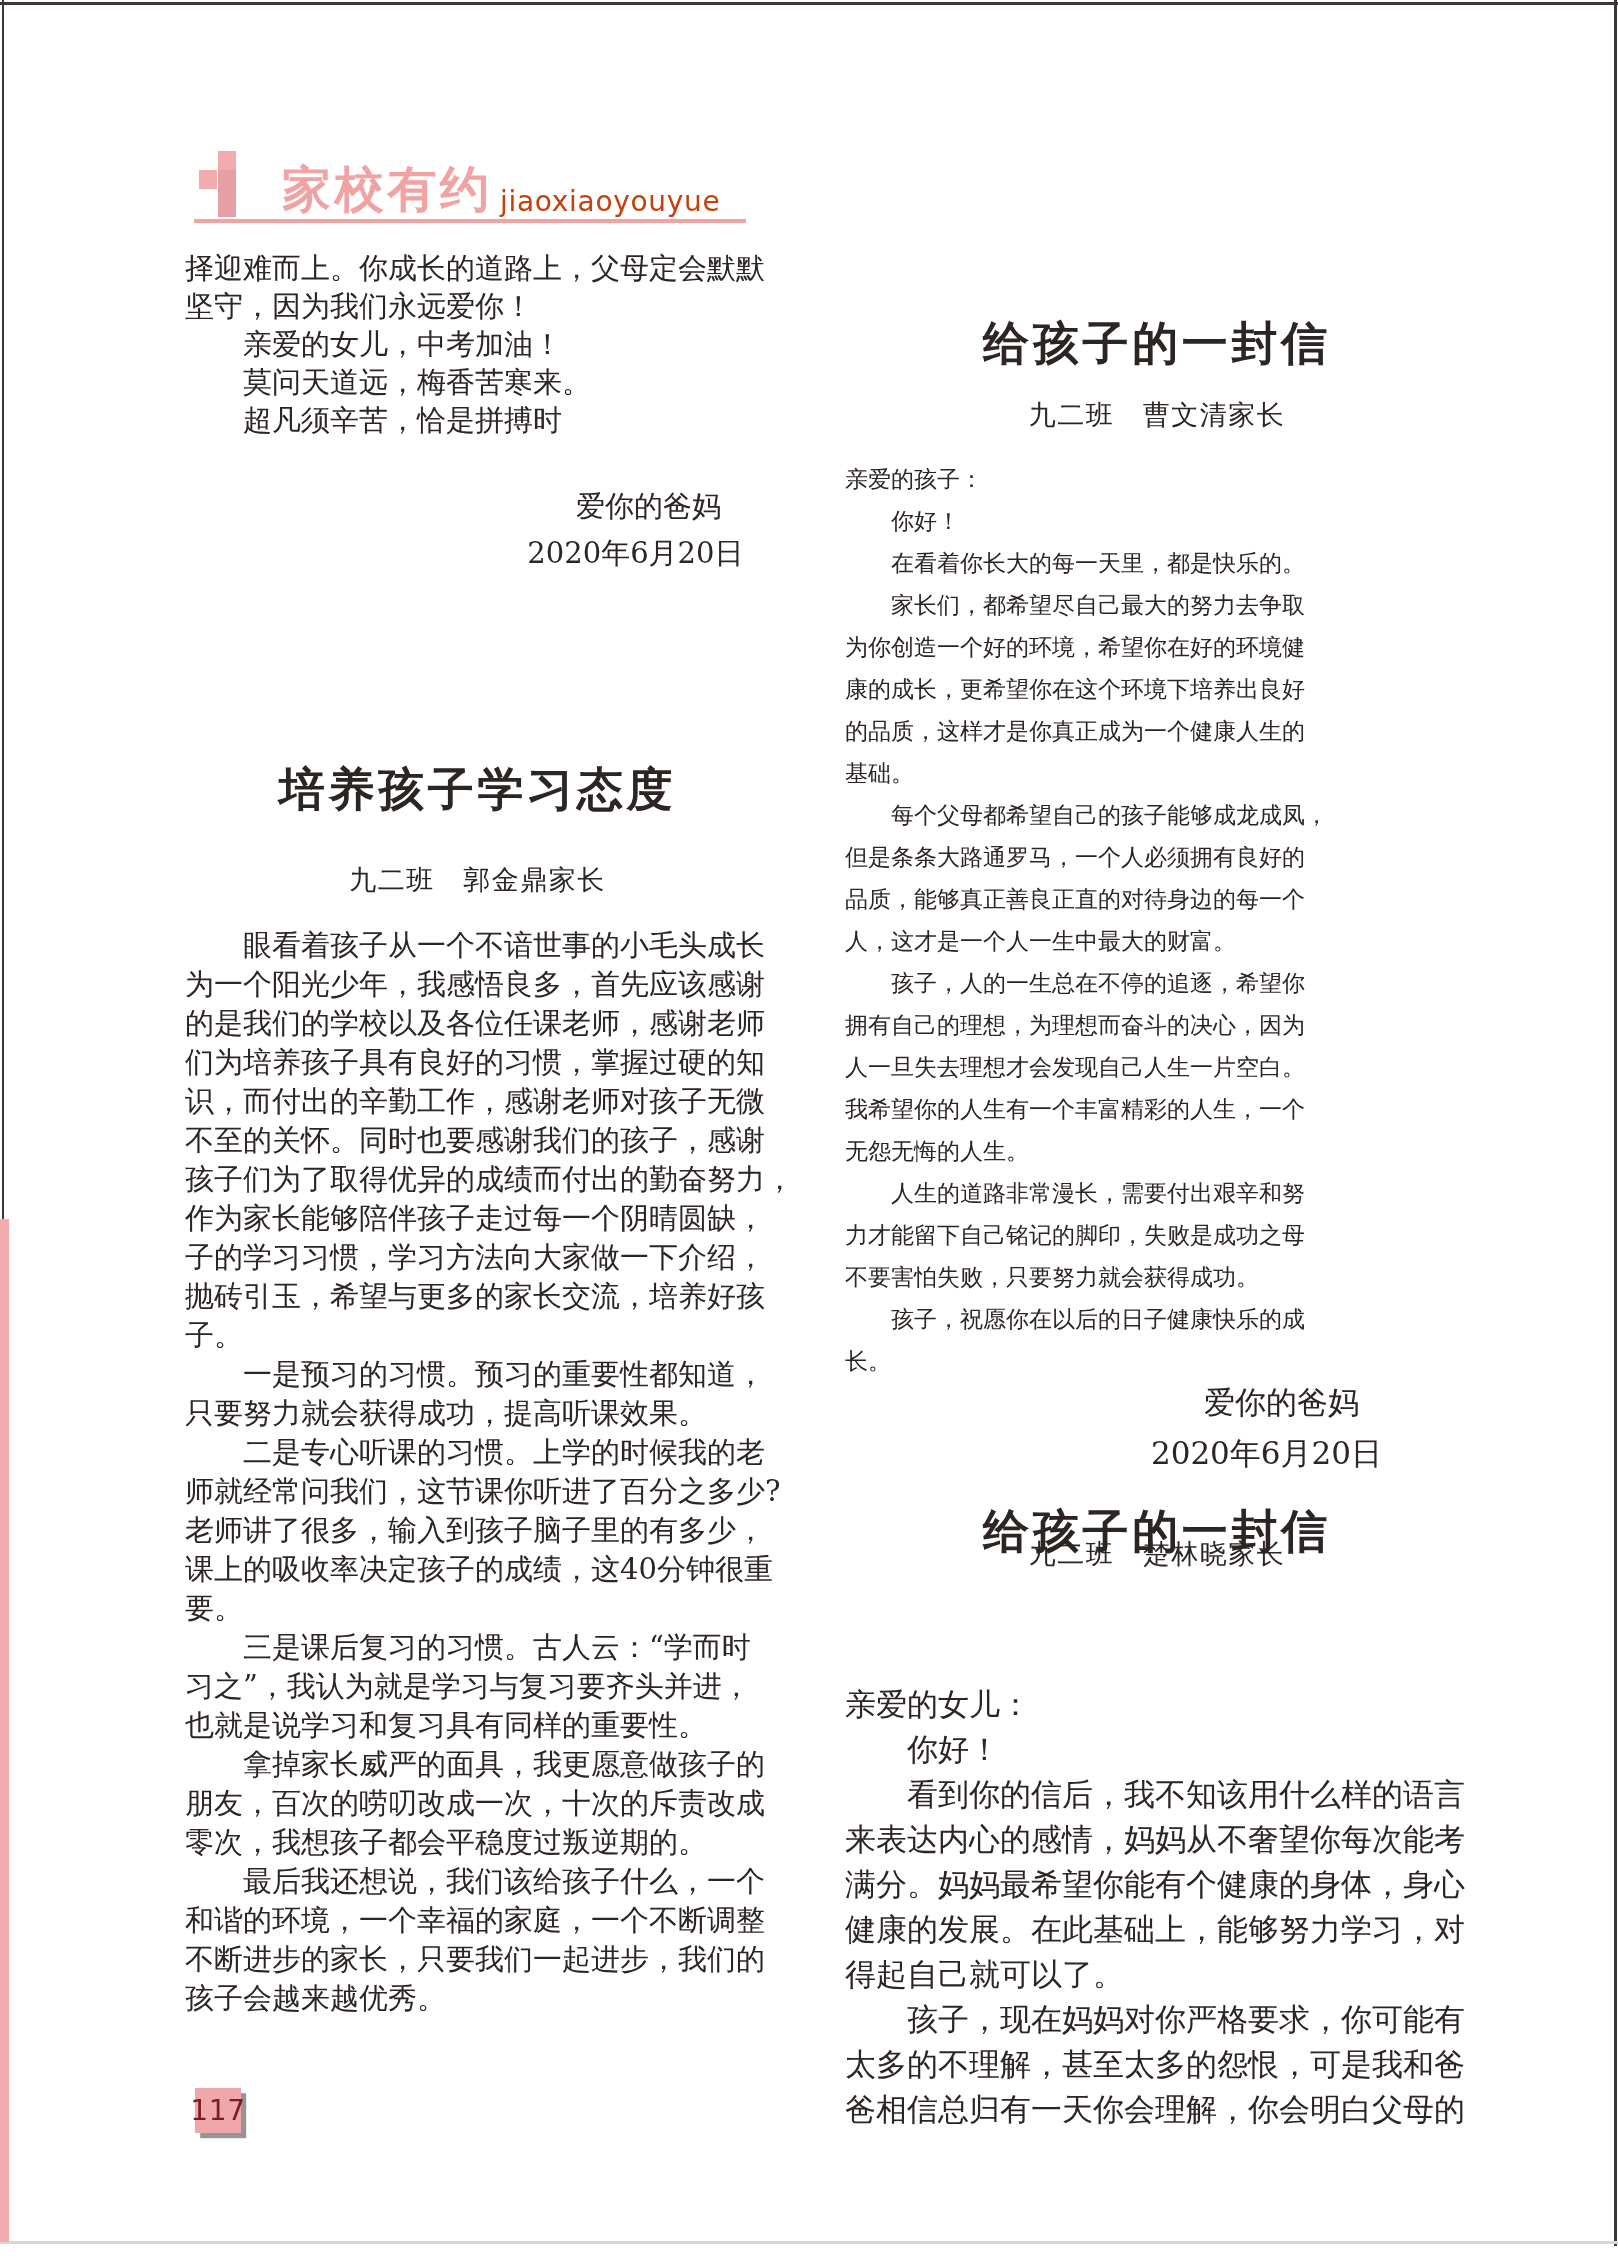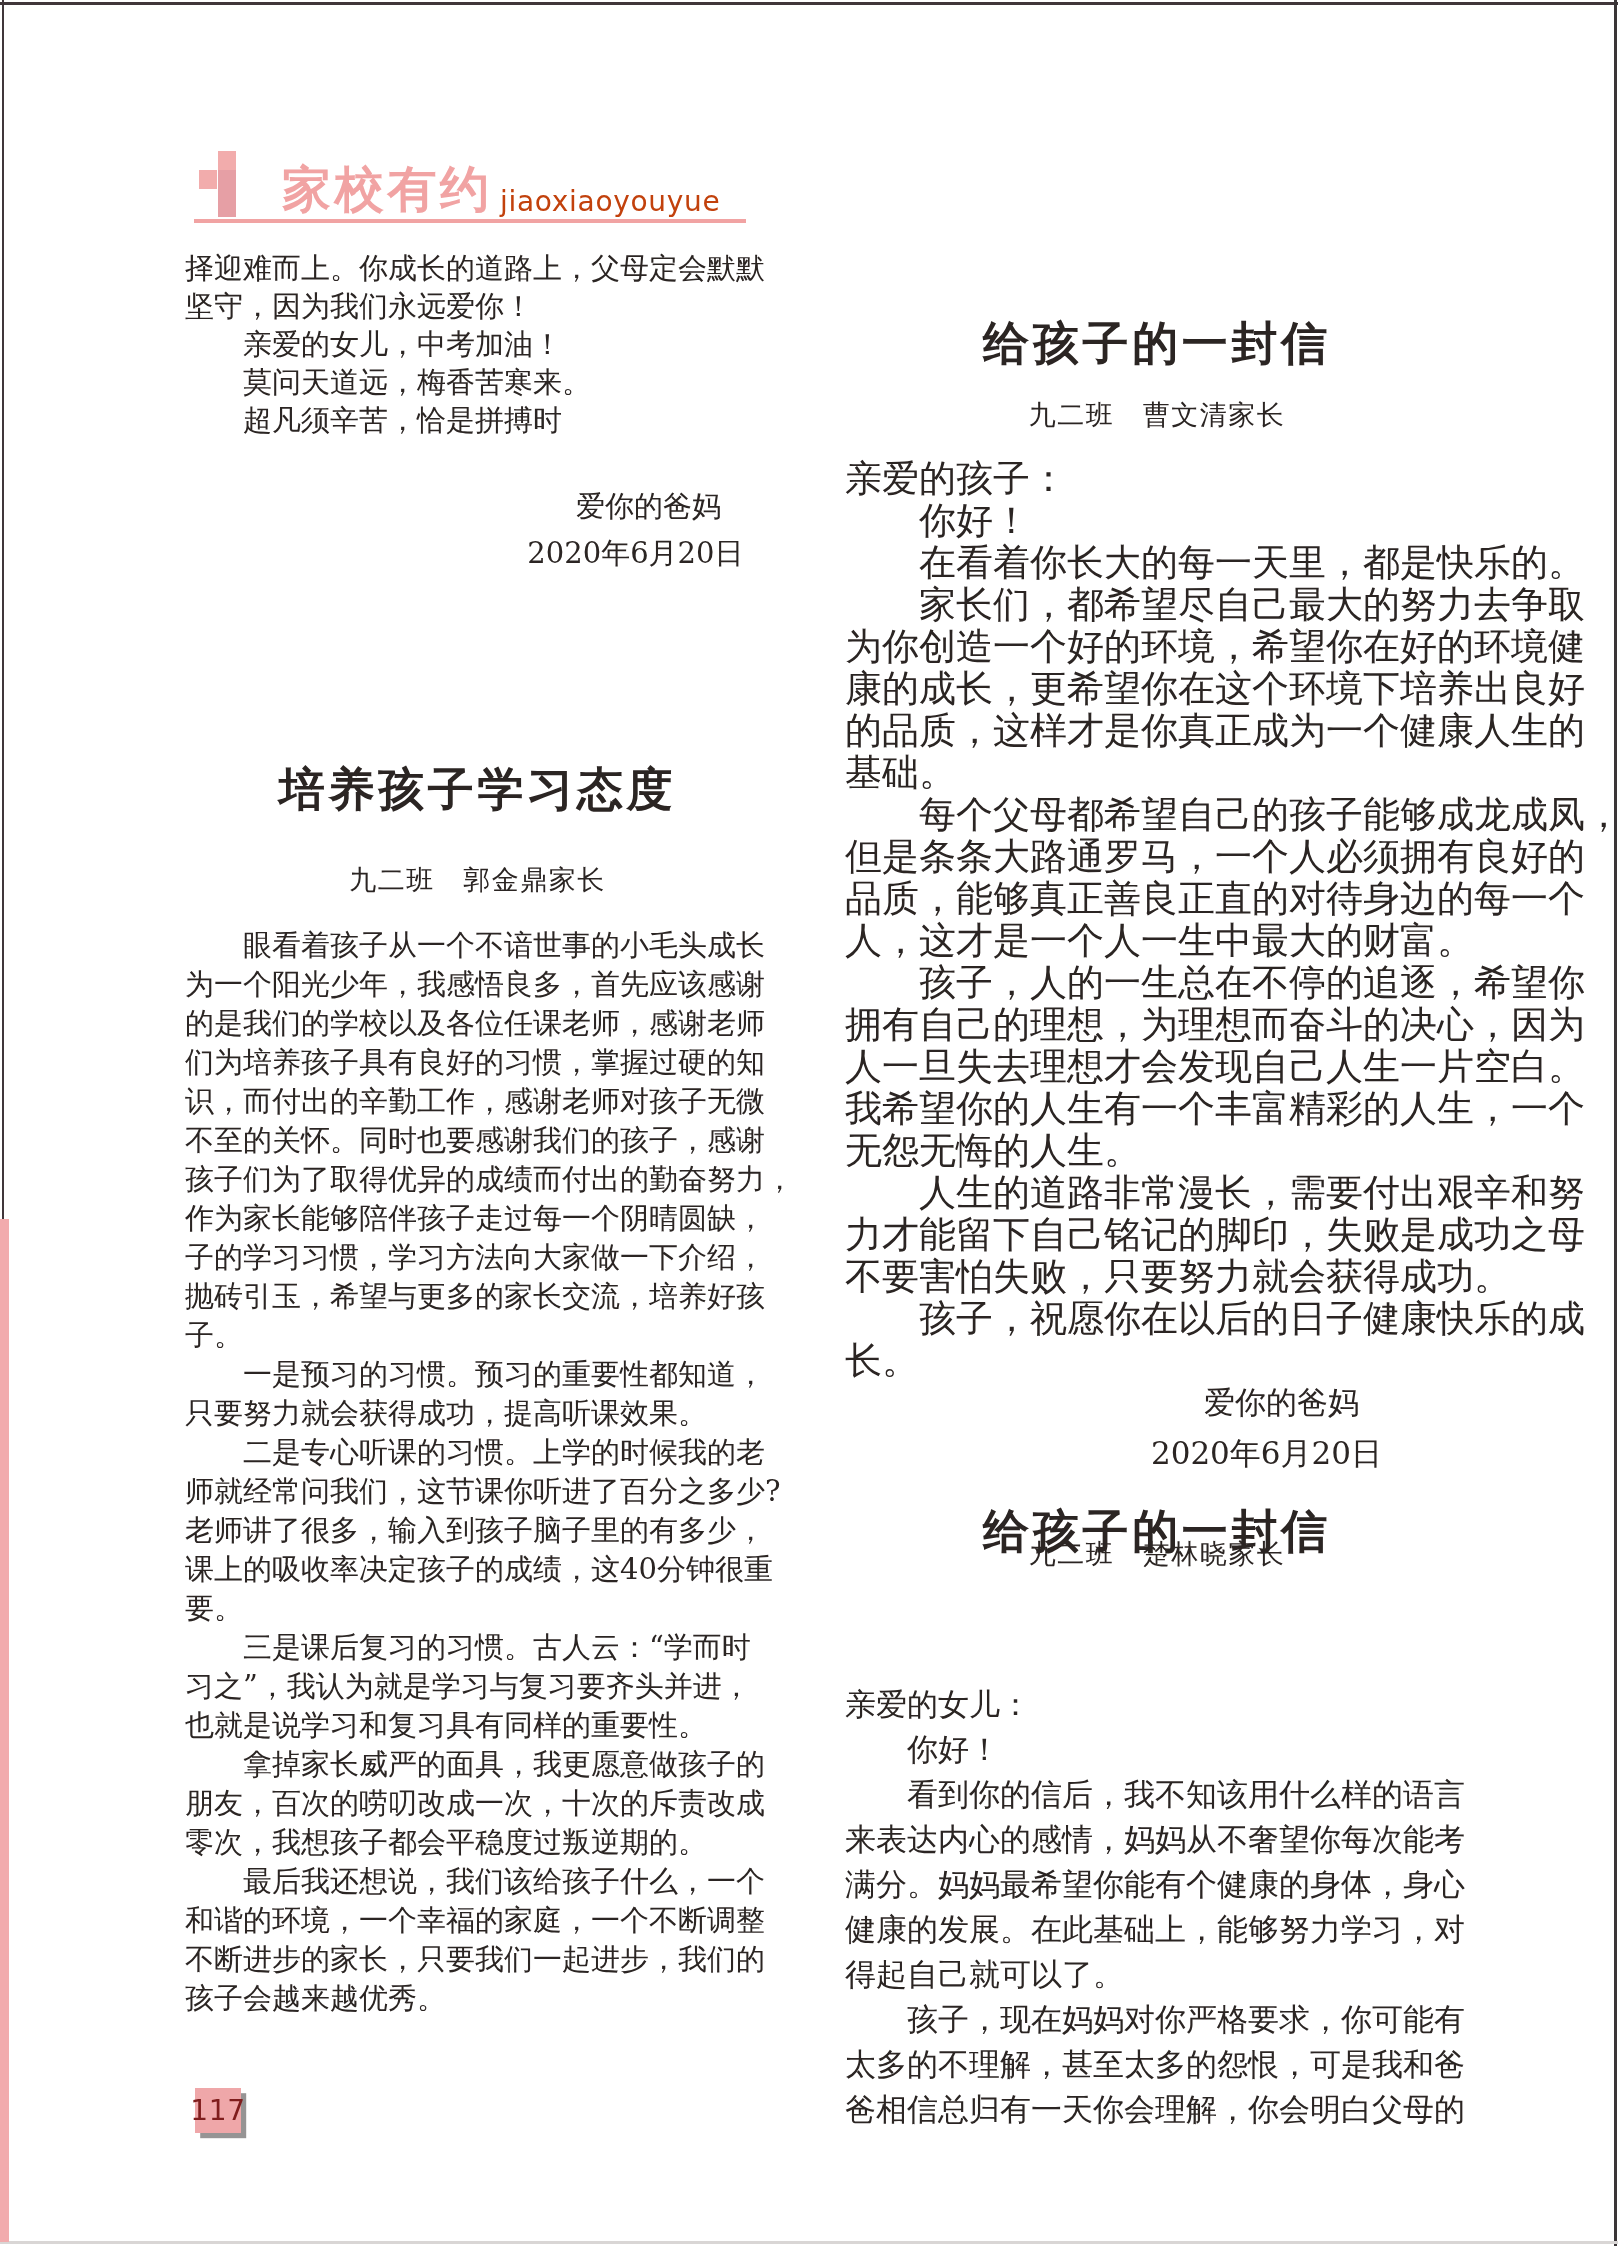--- a/index.html
+++ b/index.html
@@ -55,21 +55,21 @@
     text-align: center; white-space: pre;
   }
   .lt-title  { left: 185px; top: 759px; width: 585px; }
   .lt-author { left: 185px; top: 862px; width: 585px; }
   .left-body { left: 185px; top: 926px; width: 585px; }
   .left-body .tline { font-size: 29px; line-height: 39px; }
 
   .r1-title  { left: 845px; top: 313px; width: 624px; }
   .r1-author { left: 845px; top: 397px; width: 624px; }
   .r1-lines  { left: 845px; top: 458px; width: 624px; }
-  .r1-lines .tline { font-size: 37px; line-height: 42px; }
+  .r1-lines .tline { font-size: 23px; line-height: 42px; }
   .r1-sig  { left: 845px; top: 1382px; width: 624px; font-size: 31px; text-align: right; padding-right: 110px; box-sizing: border-box; }
   .r1-date { left: 845px; top: 1433px; width: 624px; font-size: 31px; text-align: right; padding-right: 87px; box-sizing: border-box; }
 
   .r2-title  { left: 845px; top: 1501px; width: 624px; }
   .r2-author { left: 845px; top: 1536px; width: 624px; }
   .r2-lines  { left: 845px; top: 1682px; width: 624px; }
   .r2-lines .tline { font-size: 31px; line-height: 45px; }
 
   
   .badge {

